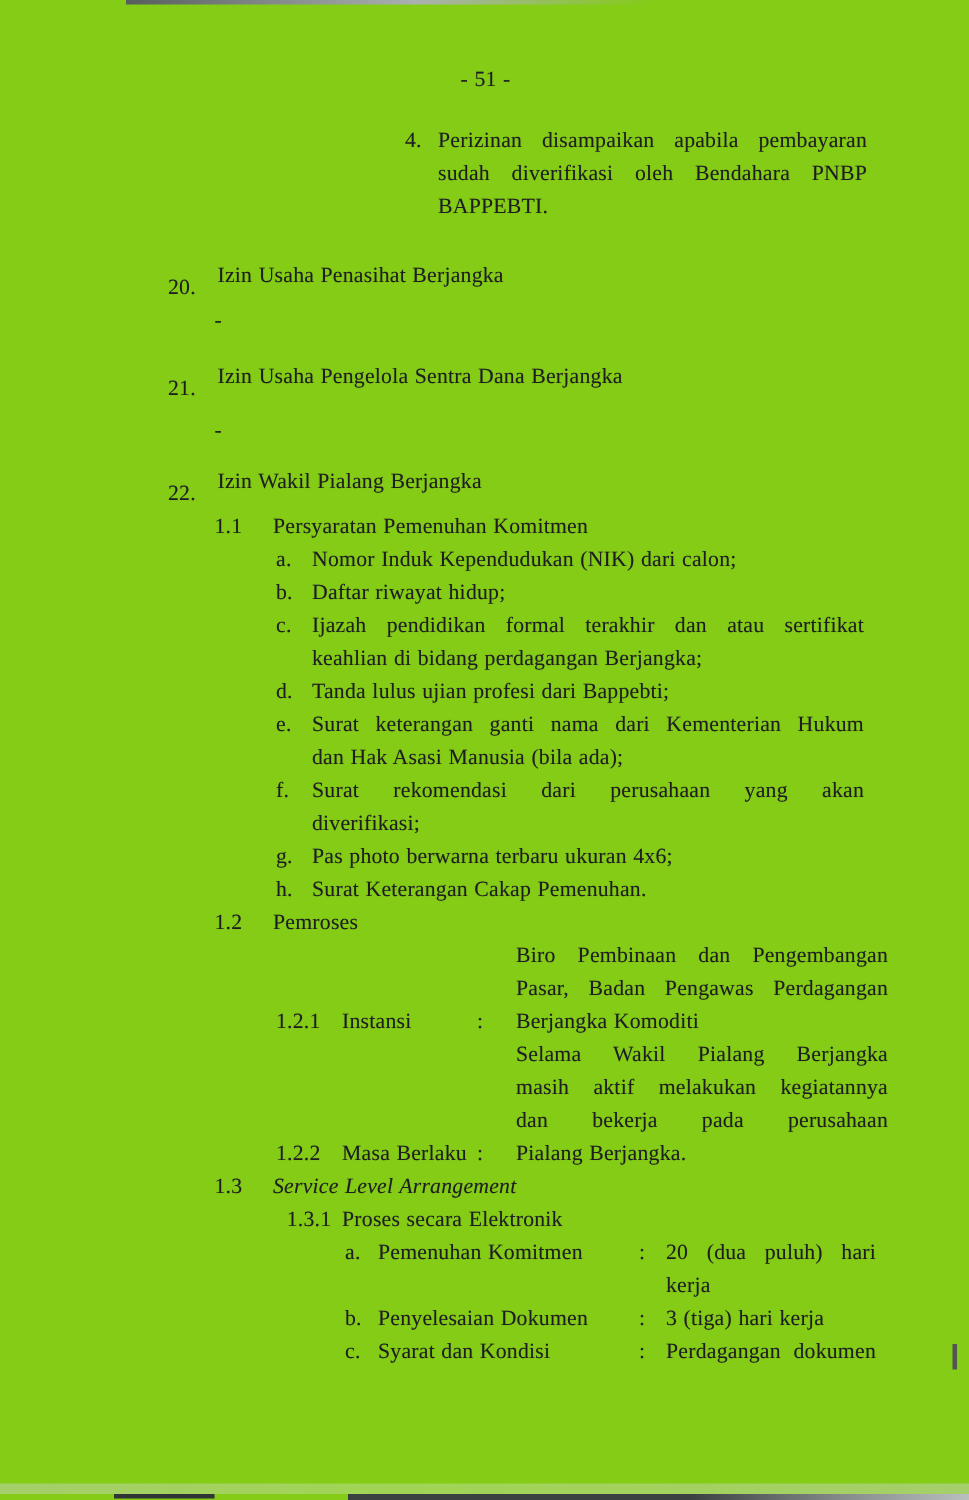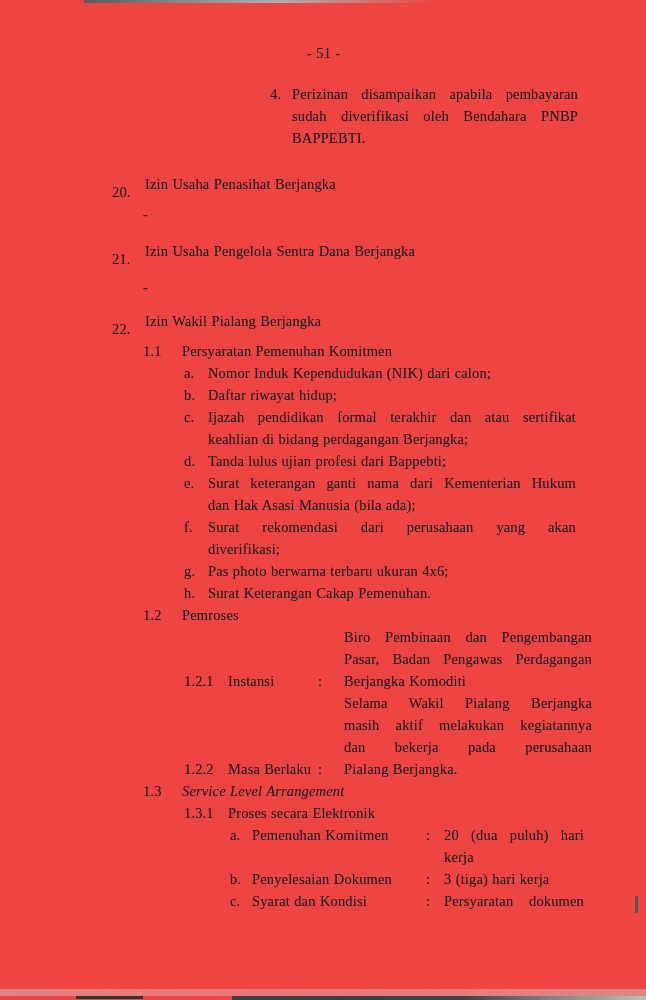--- a/index.html
+++ b/index.html
@@ -1,20 +1,20 @@
 <!DOCTYPE html>
 <html><head>
 <meta charset="utf-8">
 <style>
   html,body{margin:0;padding:0;background:#e8e8e8;}
   .page{
     position:relative;
     width:646px;height:1000px;
     margin:0 auto;
-    background:#ef4444;
+    background:#84cc16;
     overflow:hidden;
     font-family:"Liberation Serif","DejaVu Serif",serif;
     font-size:14.5px;
     line-height:22px;
     color:#1e1e21;
     letter-spacing:0.15px;
     word-spacing:0.5px;
     text-shadow:0 0 0.5px rgba(40,40,45,0.35);
   }
   .row{display:flex;align-items:flex-start;}
@@ -49,21 +49,21 @@
   .req .c-text{flex:0 0 368px;width:368px;}
 
   
   .e12{margin-left:184px;align-items:flex-end;}
   .e12 .c-num{flex:0 0 44px;}
   .e12 .c-label{flex:0 0 90px;}
   .e12 .c-colon{flex:0 0 26px;}
   .e12 .c-val{flex:0 0 248px;width:248px;}
 
   
-  .sub131{margin-left:184px;}
+  .sub131{margin-left:184px;text-align:center;}
   .sub131 .c-num{flex:0 0 44px;}
 
   
   .e13{margin-left:230px;}
   .e13 .c-letter{flex:0 0 22px;}
   .e13 .c-label{flex:0 0 160px;}
   .e13 .c-colon{flex:0 0 32px;padding-left:14px;box-sizing:border-box;}
   .e13 .c-val{flex:0 0 140px;width:140px;}
 
   
@@ -220,21 +220,21 @@
     <span class="c-colon">:</span>
     <div class="c-val">
       <div class="jl">3 (tiga) hari kerja</div>
     </div>
   </div>
   <div class="row e13">
     <span class="c-letter">c.</span>
     <span class="c-label">Syarat dan Kondisi</span>
     <span class="c-colon">:</span>
     <div class="c-val">
-      <div class="jl sp">Persyaratan dokumen</div>
+      <div class="jl sp">Perdagangan dokumen</div>
     </div>
   </div>
 
   <div class="tick-right"></div>
   <div class="smear-bottom"></div>
   <div class="streak-bottom-a"></div>
   <div class="streak-bottom-b"></div>
 
 </div>
 

